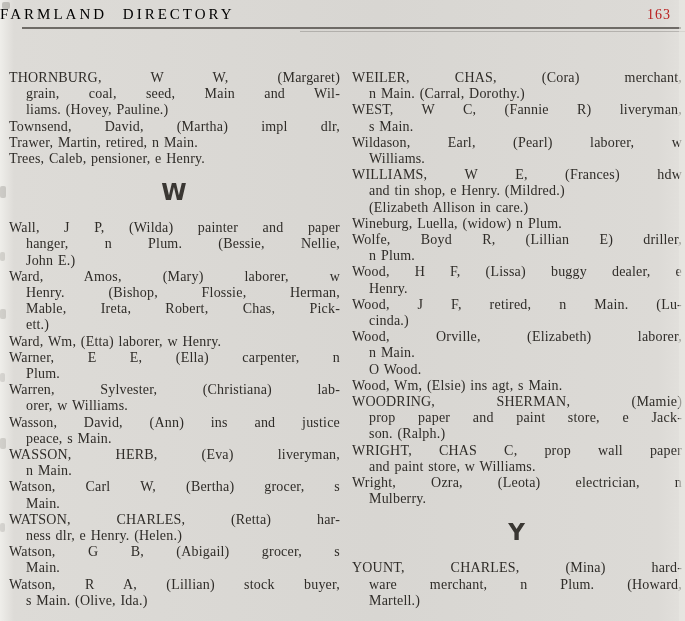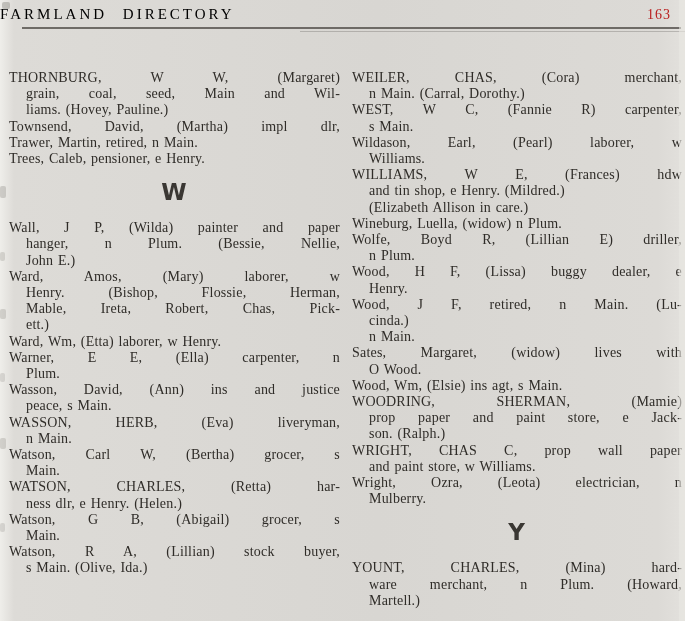--- a/index.html
+++ b/index.html
@@ -81,20 +81,24 @@
         <div class="line cont last">ett.)</div>
       </div>
       <div class="entry">
         <div class="line last">Ward, Wm, (Etta) laborer, w Henry.</div>
       </div>
       <div class="entry">
         <div class="line">Warner, E E, (Ella) carpenter, n</div>
         <div class="line cont last">Plum.</div>
       </div>
       <div class="entry">
+        <div class="line">Warren, Sylvester, (Christiana) lab-</div>
+        <div class="line cont last">orer, w Williams.</div>
+      </div>
+      <div class="entry">
         <div class="line">Wasson, David, (Ann) ins and justice</div>
         <div class="line cont last">peace, s Main.</div>
       </div>
       <div class="entry">
         <div class="line">WASSON, HERB, (Eva) liveryman,</div>
         <div class="line cont last">n Main.</div>
       </div>
       <div class="entry">
         <div class="line">Watson, Carl W, (Bertha) grocer, s</div>
         <div class="line cont last">Main.</div>
@@ -111,21 +115,21 @@
         <div class="line">Watson, R A, (Lillian) stock buyer,</div>
         <div class="line cont last">s Main. (Olive, Ida.)</div>
       </div>
     </div>
   <div class="col col-right" id="col-right">
       <div class="entry">
         <div class="line">WEILER, CHAS, (Cora) merchant,</div>
         <div class="line cont last">n Main. (Carral, Dorothy.)</div>
       </div>
       <div class="entry">
-        <div class="line">WEST, W C, (Fannie R) carpenter,</div>
+        <div class="line">WEST, W C, (Fannie R) liveryman,</div>
         <div class="line cont last">s Main.</div>
       </div>
       <div class="entry">
         <div class="line">Wildason, Earl, (Pearl) laborer, w</div>
         <div class="line cont last">Williams.</div>
       </div>
       <div class="entry">
         <div class="line">WILLIAMS, W E, (Frances) hdw</div>
         <div class="line cont last">and tin shop, e Henry. (Mildred.)</div>
       </div>
@@ -141,24 +145,24 @@
       </div>
       <div class="entry">
         <div class="line">Wood, H F, (Lissa) buggy dealer, e</div>
         <div class="line cont last">Henry.</div>
       </div>
       <div class="entry">
         <div class="line">Wood, J F, retired, n Main. (Lu-</div>
         <div class="line cont last">cinda.)</div>
       </div>
       <div class="entry">
+        <div class="line">Wood, Orville, (Elizabeth) laborer,</div>
         <div class="line cont last">n Main.</div>
       </div>
       <div class="entry">
-        <div class="line">Sates, Margaret, (widow) lives with</div>
         <div class="line cont last">O Wood.</div>
       </div>
       <div class="entry">
         <div class="line last">Wood, Wm, (Elsie) ins agt, s Main.</div>
       </div>
       <div class="entry">
         <div class="line">WOODRING, SHERMAN, (Mamie)</div>
         <div class="line cont">prop paper and paint store, e Jack-</div>
         <div class="line cont last">son. (Ralph.)</div>
       </div>

